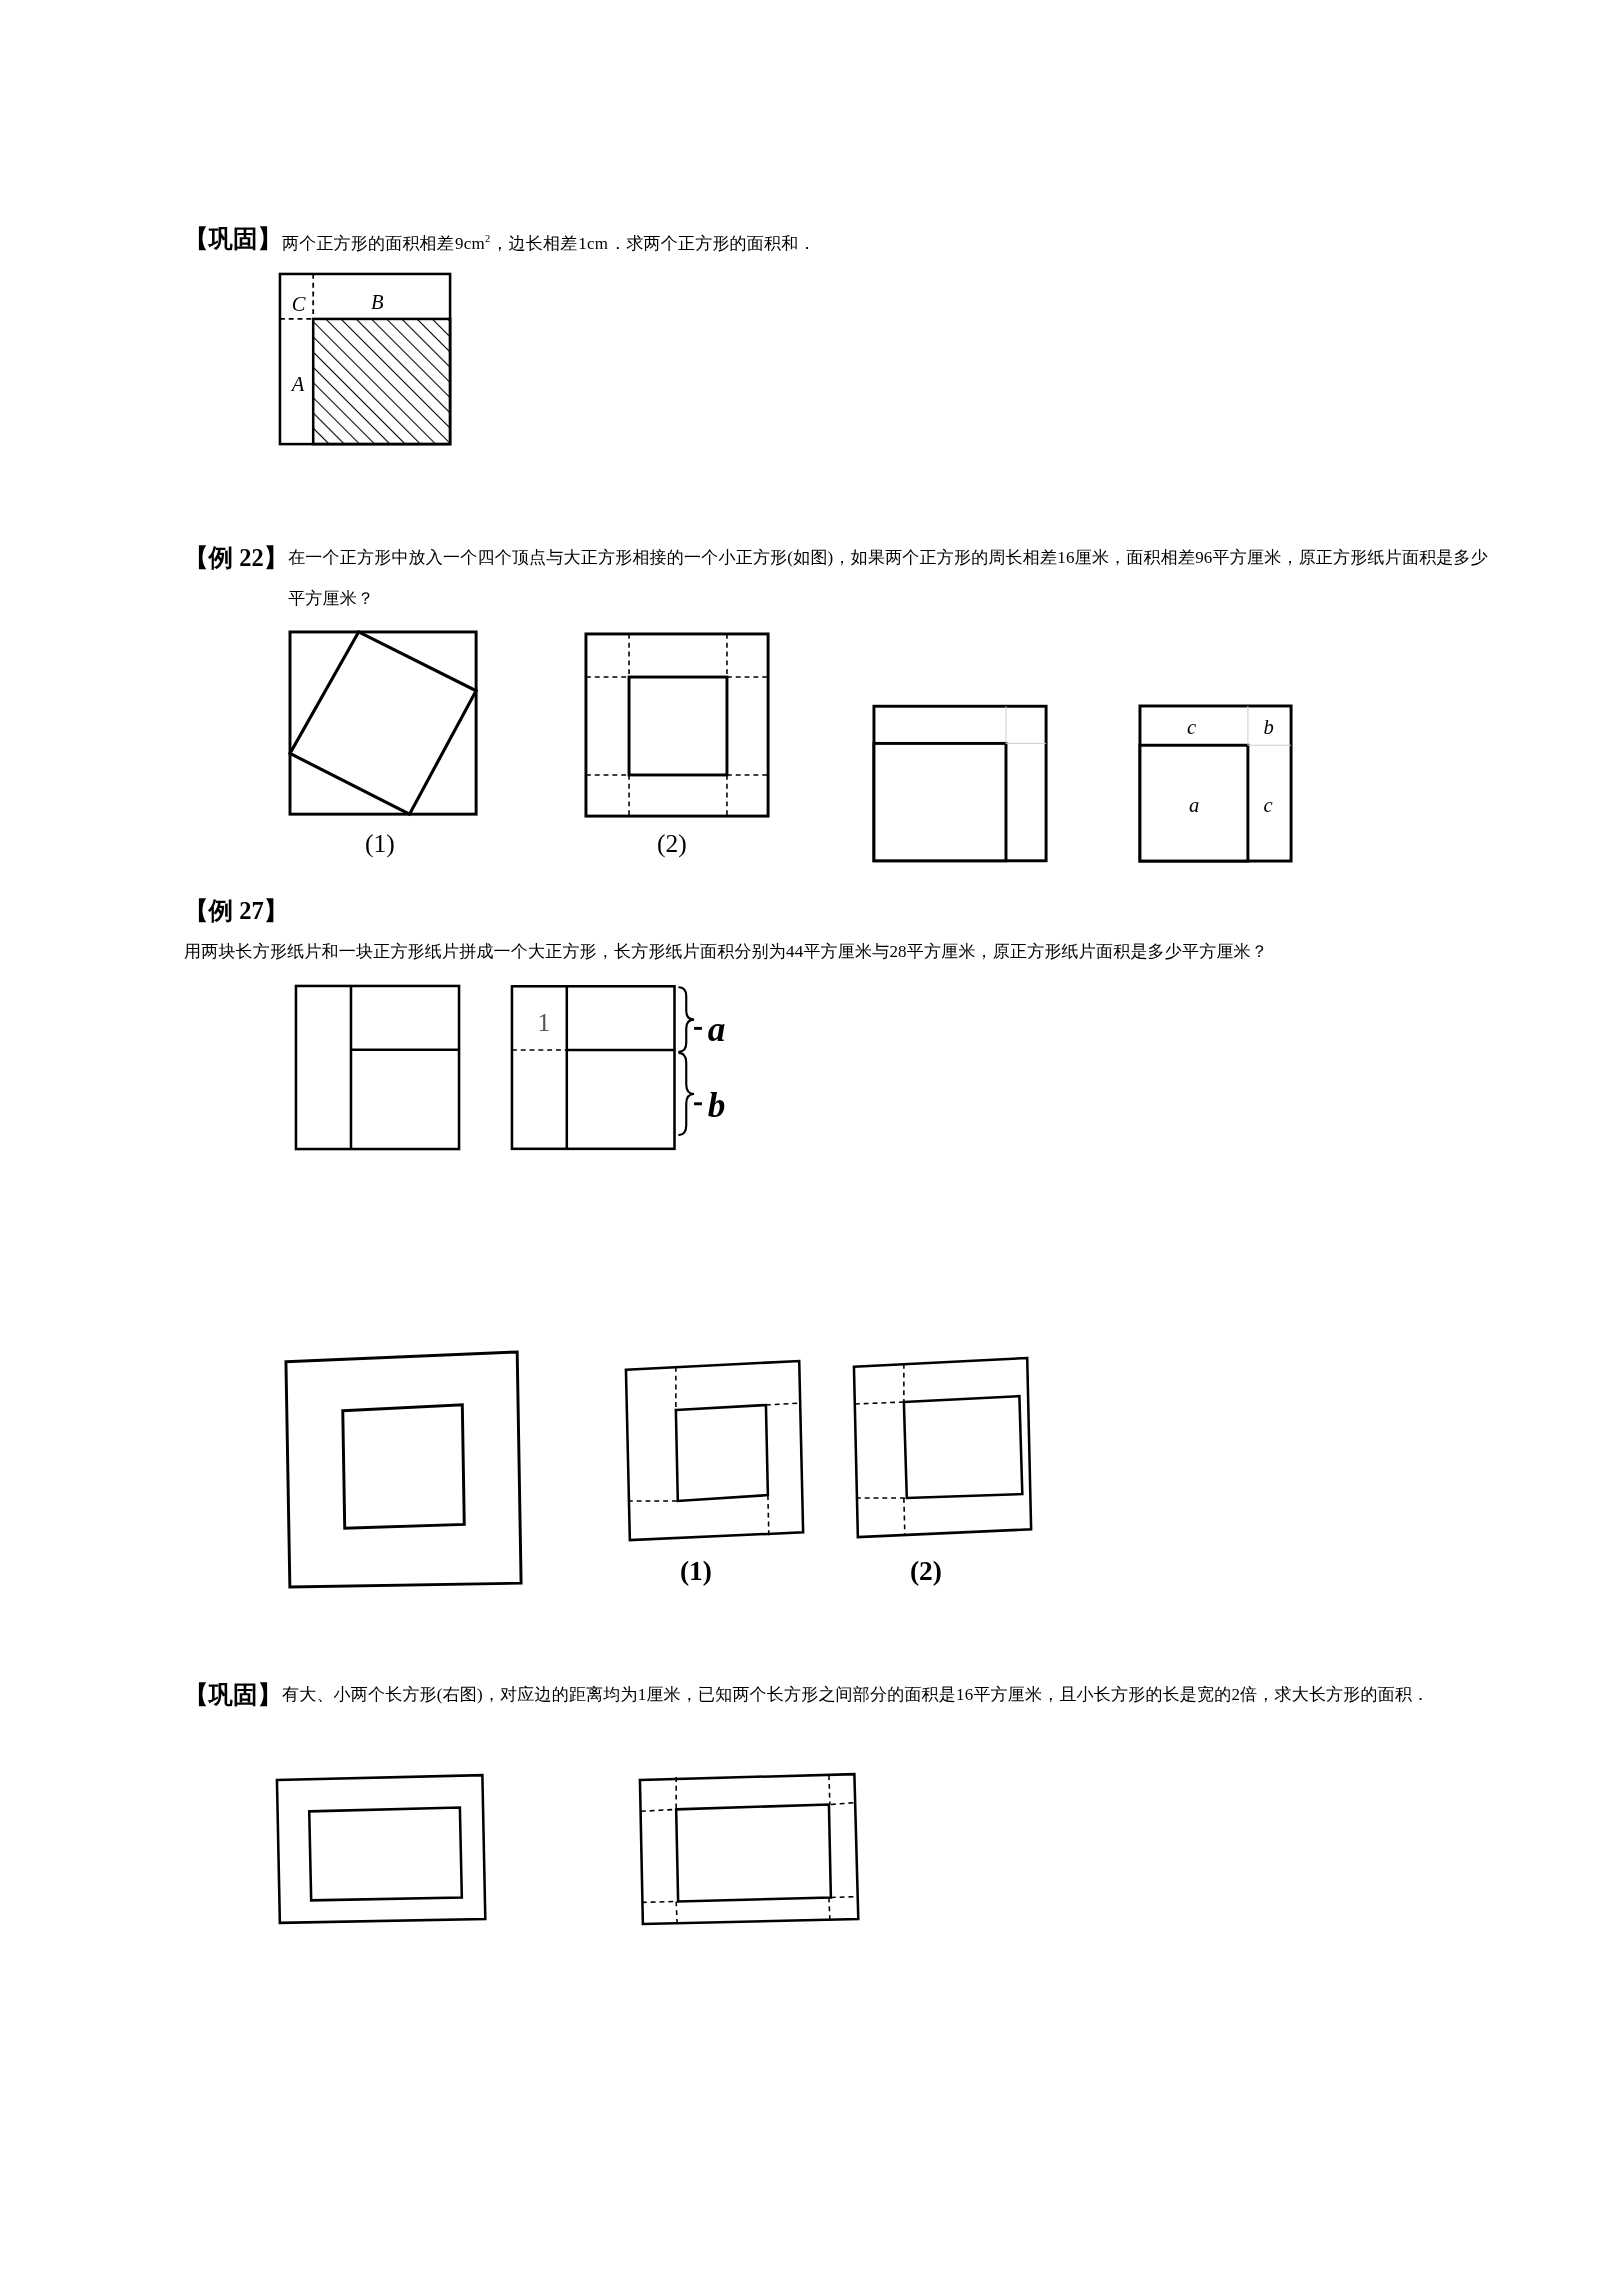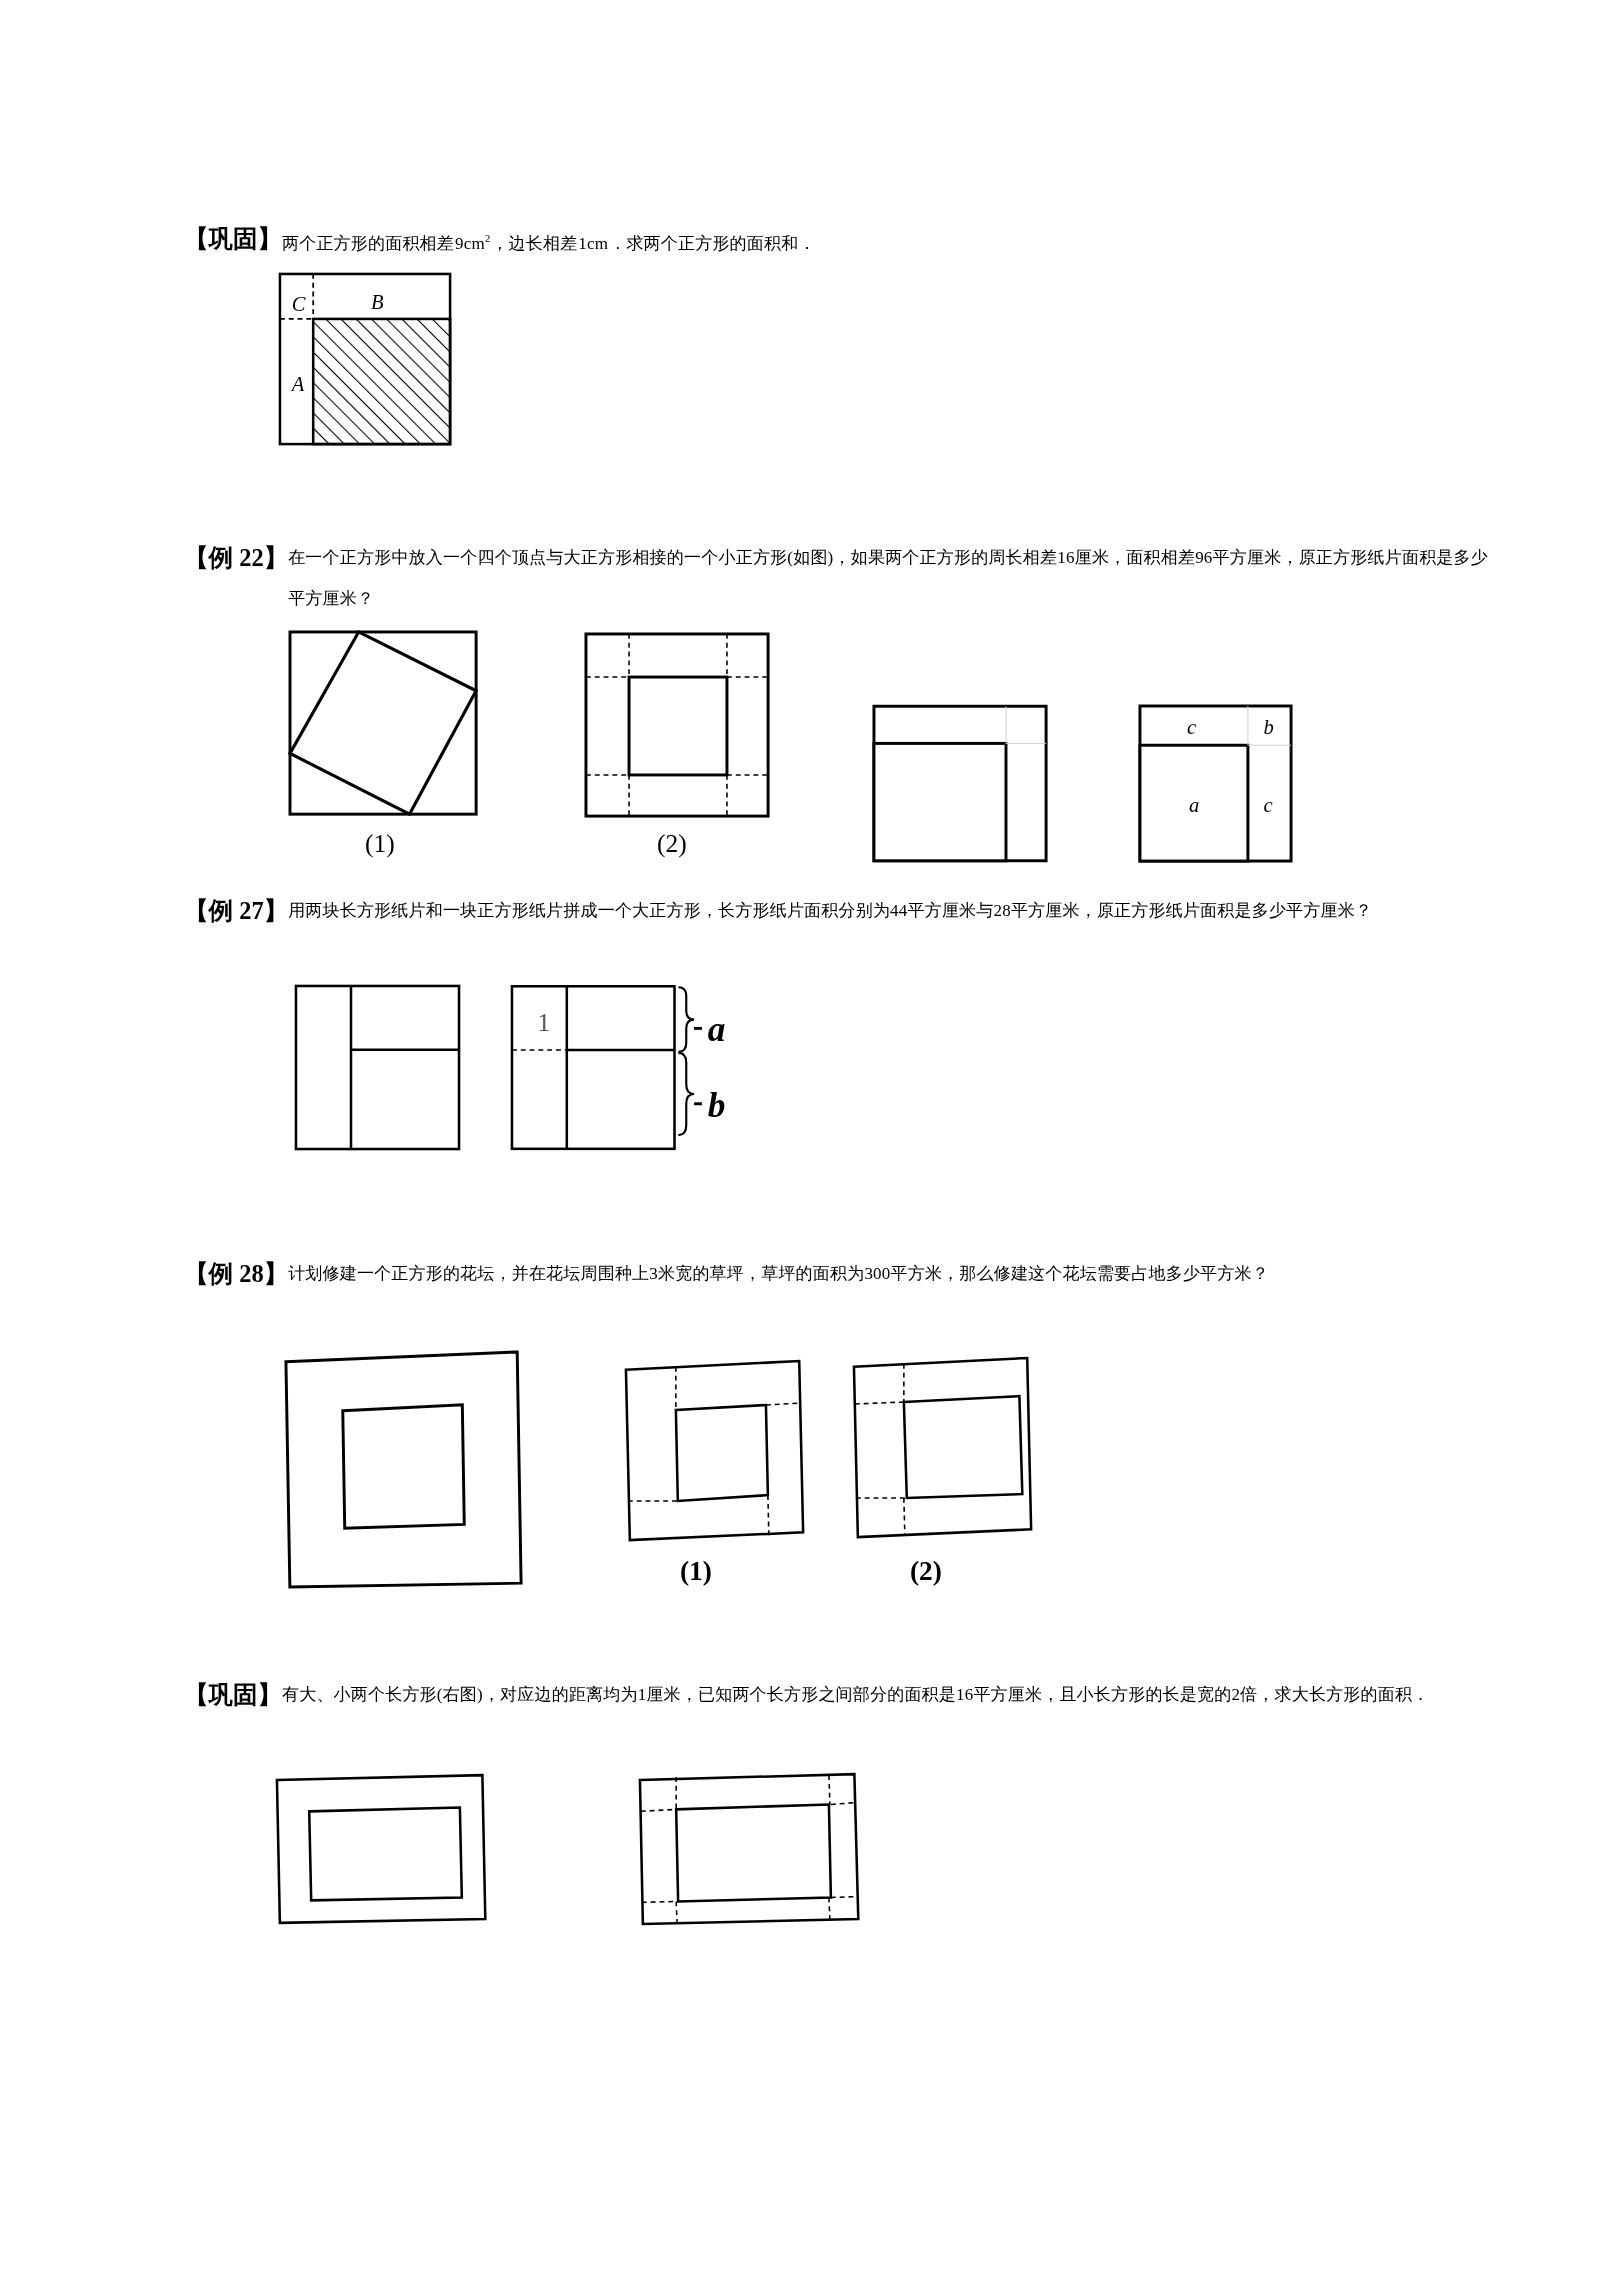--- a/index.html
+++ b/index.html
@@ -182,21 +182,21 @@
         <line x1="112" y1="2" x2="112" y2="42"></line>
         <line x1="112" y1="42" x2="156" y2="42"></line>
       </g>
       <text x="50" y="31" font-family="Liberation Serif, serif" font-style="italic" font-size="21" fill="#000">c</text>
       <text x="128" y="31" font-family="Liberation Serif, serif" font-style="italic" font-size="21" fill="#000">b</text>
       <text x="52" y="110" font-family="Liberation Serif, serif" font-style="italic" font-size="21" fill="#000">a</text>
       <text x="128" y="110" font-family="Liberation Serif, serif" font-style="italic" font-size="21" fill="#000">c</text>
     </svg>
   </div>
 
-  <div class="problem" style="left:160px; top:890px; width:1304px;">
+  <div class="problem" style="left:160px; top:890px; width:1304px;flex-direction:column;">
     <span class="tag">【例 27】</span>
     <span class="body-text">用两块长方形纸片和一块正方形纸片拼成一个大正方形，长方形纸片面积分别为44平方厘米与28平方厘米，原正方形纸片面积是多少平方厘米？</span>
   </div>
 
   <div class="fig" style="left:294px; top:984px;">
     <svg width="167" height="167" viewBox="0 0 170 170">
       <rect x="2" y="2" width="166" height="166" fill="#fff" stroke="#000" stroke-width="2.6"></rect>
       <line x1="58" y1="2" x2="58" y2="168" stroke="#000" stroke-width="2.6"></line>
       <line x1="58" y1="67" x2="168" y2="67" stroke="#000" stroke-width="2.6"></line>
     </svg>
@@ -214,24 +214,20 @@
       <path d="M172,3 q8,0 8,9 v15 q0,9 8,9 q-8,0 -8,9 v15 q0,9 -8,9" fill="none" stroke="#000" stroke-width="2.2"></path>
       <line x1="188" y1="45" x2="196" y2="45" stroke="#000" stroke-width="3"></line>
 
       <path d="M172,70 q8,0 8,10 v22 q0,10 8,10 q-8,0 -8,10 v22 q0,10 -8,10" fill="none" stroke="#000" stroke-width="2.2"></path>
       <line x1="188" y1="122" x2="196" y2="122" stroke="#000" stroke-width="3"></line>
       <text x="202" y="58" font-family="Liberation Serif, serif" font-style="italic" font-weight="bold" font-size="36" fill="#000">a</text>
       <text x="202" y="136" font-family="Liberation Serif, serif" font-style="italic" font-weight="bold" font-size="36" fill="#000">b</text>
     </svg>
   </div>
 
-  <div class="problem" style="left:160px; top:1253px; width:1304px;">
-    <span class="tag">【例 28】</span>
-    <span class="body-text">计划修建一个正方形的花坛，并在花坛周围种上3米宽的草坪，草坪的面积为300平方米，那么修建这个花坛需要占地多少平方米？</span>
-  </div>
 
   <div class="fig" style="left:282px; top:1348px;">
     <svg width="245" height="243" viewBox="0 0 250 248">
       <polygon points="4,14 240,4 244,240 8,244" fill="#fff" stroke="#000" stroke-width="3"></polygon>
       <polygon points="62,64 184,58 186,180 64,184" fill="#fff" stroke="#000" stroke-width="3"></polygon>
     </svg>
   </div>
 
   <div class="fig" style="left:623px; top:1358px;">
     <svg width="186" height="191" viewBox="0 0 190 195">

